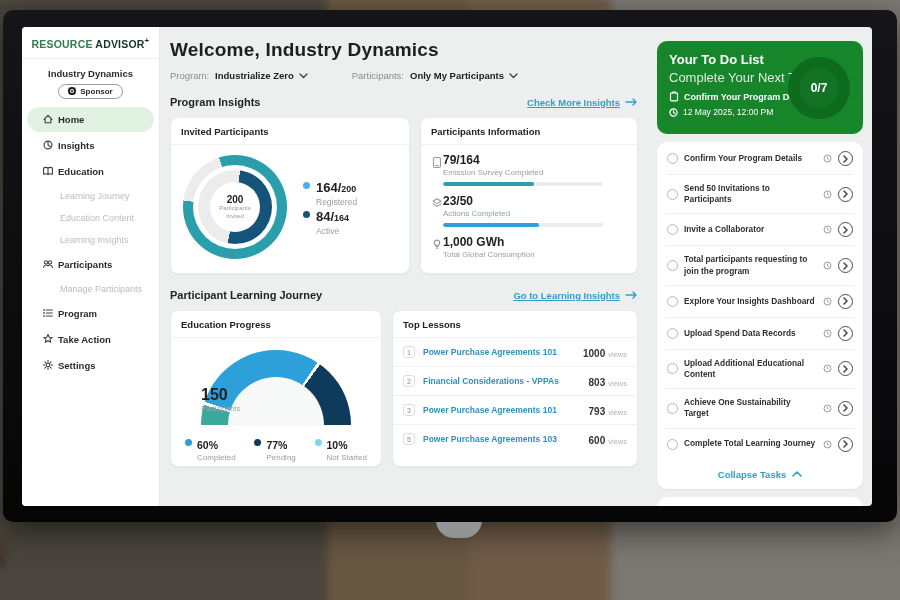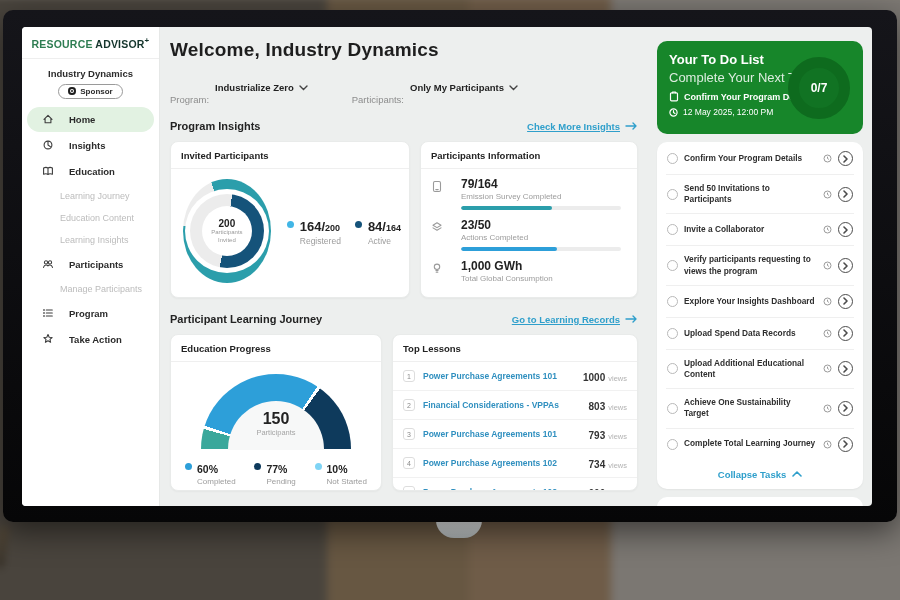--- a/index.html
+++ b/index.html
@@ -28,74 +28,74 @@
   
   .sidebar { width:138px; flex:0 0 138px; background:#fff; border-right:1px solid #e6e8e7; padding-top:9px; }
   .logo { text-align:center; font-size:10.5px; font-weight:bold; letter-spacing:.2px;
     padding-bottom:8px; border-bottom:1px solid #eee; }
   .logo .lg1 { color:#2e7d52; } .logo .lg2 { color:#14352c; } .logo sup { color:#14352c; font-size:8px; }
   .org { text-align:center; font-size:9.5px; font-weight:bold; color:#2c2c2c; margin-top:9px; }
   .badge { display:flex; align-items:center; gap:4px; width:max-content; margin:5px auto 8px;
     border:1px solid #9a9a9a; border-radius:10px; padding:2px 9px; font-size:8px; color:#2c2c2c; font-weight:bold; }
   .badge .bdot { width:8px; height:8px; border-radius:50%; background:#1d1d1d; box-shadow:inset 0 0 0 2px #1d1d1d, inset 0 0 0 3px #fff; }
   .nav { list-style:none; }
-  .nav-item { display:flex; align-items:center; gap:15px; height:25px; padding:0 0 0 15px; margin:1px 5px;
+  .nav-item { display:flex; align-items:center; gap:4px; height:25px; padding:0 0 0 15px; margin:1px 5px;
     font-size:9.5px; font-weight:bold; color:#2b2b2b; border-radius:13px; cursor:pointer; }
   .nav-item.active { background:#e2f2e2; }
   .nav-item svg { flex:0 0 12px; stroke:#3d3d3d; fill:none; stroke-width:1.1; stroke-linecap:round; stroke-linejoin:round; }
   .nav-sub { display:flex; align-items:center; height:22px; padding-left:38px; font-size:9px; color:#bcbcbc; cursor:pointer;text-align:right; }
 
   
   .main { flex:1; padding:12px 10px 0 10px; min-width:0; }
   .h1 { font-size:19px; font-weight:bold; color:#1e1e1e; letter-spacing:.2px; }
   .filters { display:flex; gap:44px; margin-top:9px; align-items:center; }
   .filter { display:flex; align-items:center; gap:6px; font-size:9.5px; }
-  .f-label { color:#8d8d8d;margin-top:24px; }
+  .f-label { color:#8d8d8d; }
   .f-value { color:#222; font-weight:bold; display:flex; align-items:center; gap:5px; cursor:pointer; }
   .chev svg { stroke:#444; fill:none; stroke-width:1.4; stroke-linecap:round; }
   .sec-row { display:flex; justify-content:space-between; align-items:center; margin-top:15px; margin-bottom:9px; }
   .sec-title { font-size:11px; font-weight:bold; color:#232323; }
   .sec-link { font-size:9.5px; font-weight:bold; color:#2f9fcb; display:flex; align-items:center; gap:5px; cursor:pointer;text-decoration:underline; }
   .sec-link svg { stroke:#2f9fcb; fill:none; stroke-width:1.4; stroke-linecap:round; stroke-linejoin:round; }
   .cards { display:flex; gap:10px; }
   .card { background:#fff; border:1px solid #e9ebea; border-radius:8px; box-shadow:0 1px 2px rgba(0,0,0,.04); overflow:hidden; }
   .card-title { font-size:9.5px; font-weight:bold; color:#232323; padding:8px 10px 7px; border-bottom:1px solid #efefef; }
 
   
   .card-invited { width:240px; height:157px; }
   .donut-row { display:flex; align-items:center; padding:10px 8px 0 12px; }
   .donut, .donut-w, .donut2, .donut-c { border-radius:50%; display:flex; align-items:center; justify-content:center; }
   .donut { width:104px; height:104px; }
   .donut-w { width:84px; height:84px; background:#fff; }
   .donut2 { width:74px; height:74px; }
   .donut-c { width:50px; height:50px; background:#fff; flex-direction:column; text-align:center; }
   .donut-c .dv { font-size:10px; font-weight:bold; color:#222; }
   .donut-c .dl { font-size:6px; color:#9a9a9a; line-height:1.3; }
-  .d-legend { margin-left:16px; display:flex; flex-direction:row; gap:14px; }
+  .d-legend { margin-left:16px; display:flex; flex-direction:column; }
   .leg-item { display:flex; align-items:flex-start; gap:6px; }
   .dot { width:7px; height:7px; border-radius:50%; margin-top:4px; }
   .frac-big { font-size:13px; font-weight:bold; color:#222; }
   .frac-small { font-size:9px; font-weight:bold; color:#222; }
   .leg-sub { font-size:8.5px; color:#9c9c9c; margin-top:1px; }
 
   
   .card-pinfo { width:218px; height:157px; }
-  .stat-row { display:flex; gap:18px; padding:8px 12px 0 10px; }
+  .stat-row { display:flex; gap:0; padding:8px 12px 0 10px; }
   .stat-row svg { flex:0 0 12px; margin-top:3px; stroke:#9a9a9a; fill:none; stroke-width:1.1; stroke-linecap:round; stroke-linejoin:round; }
   .stat-val { font-size:12px; font-weight:bold; color:#222; }
   .stat-lab { font-size:8px; color:#9c9c9c; margin-top:1px; }
   .bar { height:4px; border-radius:2px; background:#ececec; margin-top:5px; width:160px; overflow:hidden; }
   .bar-fill { height:100%; border-radius:2px; }
 
   
   .card-edu { width:212px; height:157px; }
   .gauge-wrap { position:relative; width:150px; height:76px; margin:12px auto 0; overflow:hidden; }
   .gauge { position:absolute; left:0; top:0; width:150px; height:150px; border-radius:50%; }
   .gauge-c { position:absolute; left:27px; top:27px; width:96px; height:96px; border-radius:50%; background:#f7f8f8; }
-  .gauge-txt { position:absolute; left:0; right:0; top:36px; text-align:center; }
+  .gauge-txt { position:absolute; left:0; right:0; top:36px; text-align:left; }
   .gauge-txt .gv { font-size:16px; font-weight:bold; color:#222; }
   .gauge-txt .gl { font-size:7.5px; color:#a5a5a5; }
   .g-legend { display:flex; justify-content:space-between; padding:9px 14px 0; }
   .gl-item { display:flex; gap:5px; }
   .gl-pct { font-size:10.5px; font-weight:bold; color:#222; }
   .gl-lab { font-size:8px; color:#9c9c9c; }
 
   
   .card-lessons { width:246px; height:157px; }
   .lesson-row { display:flex; align-items:center; gap:8px; padding:5px 10px; border-bottom:1px solid #f1f1f1; cursor:pointer; }
@@ -199,20 +199,27 @@
                 <path d="M4.3 3 H10.3 M4.3 6 H10.3 M4.3 9 H10.3"></path>
                 <path d="M1.8 3 H2.2 M1.8 6 H2.2 M1.8 9 H2.2" stroke-width="1.6"></path>
               </svg>
             <span>Program</span>
           </li>
           <li class="nav-item">
             <svg width="12" height="12" viewBox="0 0 12 12">
                 <path d="M6 1.6 L7.2 4.2 L10.1 4.5 L8 6.4 L8.6 9.3 L6 7.8 L3.4 9.3 L4 6.4 L1.9 4.5 L4.8 4.2 Z"></path>
               </svg>
             <span>Take Action</span>
+          </li>
+          <li class="nav-item">
+            <svg width="12" height="12" viewBox="0 0 12 12">
+                <circle cx="6" cy="6" r="1.9"></circle>
+                <path d="M6 1.4 V2.7 M6 9.3 V10.6 M1.4 6 H2.7 M9.3 6 H10.6 M2.8 2.8 L3.7 3.7 M8.3 8.3 L9.2 9.2 M9.2 2.8 L8.3 3.7 M3.7 8.3 L2.8 9.2"></path>
+              </svg>
+            <span>Settings</span>
           </li>
         </ul>
       </div>
 
       <div class="main">
         <div class="h1">Welcome, Industry Dynamics</div>
 
         <div class="filters">
           <div class="filter">
             <span class="f-label">Program:</span>
@@ -317,21 +324,21 @@
                 <div class="stat-val">1,000 GWh</div>
                 <div class="stat-lab">Total Global Consumption</div>
               </div>
             </div>
           </div>
         </div>
 
         <div class="sec-row">
           <span class="sec-title">Participant Learning Journey</span>
           <span class="sec-link">
-            <span>Go to Learning Records</span>
+            <span>Go to Learning Insights</span>
             <svg width="13" height="8" viewBox="0 0 13 8">
                 <path d="M1 4 H11 M8 1 L11 4 L8 7"></path>
               </svg>
           </span>
         </div>
 
         <div class="cards">
 
           <div class="card card-edu">
             <div class="card-title">Education Progress</div>
@@ -373,25 +380,20 @@
               <span class="rank">2</span>
               <span class="lesson-t">Financial Considerations - VPPAs</span>
               <span><span class="views-n">803</span><span class="views-s">views</span></span>
             </div>
             <div class="lesson-row">
               <span class="rank">3</span>
               <span class="lesson-t">Power Purchase Agreements 101</span>
               <span><span class="views-n">793</span><span class="views-s">views</span></span>
             </div>
             <div class="lesson-row">
-              <span class="rank">4</span>
-              <span class="lesson-t">Power Purchase Agreements 102</span>
-              <span><span class="views-n">734</span><span class="views-s">views</span></span>
-            </div>
-            <div class="lesson-row">
               <span class="rank">5</span>
               <span class="lesson-t">Power Purchase Agreements 103</span>
               <span><span class="views-n">600</span><span class="views-s">views</span></span>
             </div>
           </div>
         </div>
       </div>
 
       <div class="rpanel">
         <div class="todo-card">
@@ -451,21 +453,21 @@
                 <path d="M4.5 2.7 V4.5 L5.9 5.4"></path>
               </svg>
             <span class="task-go">
                 <svg width="5" height="8" viewBox="0 0 5 8">
                   <path d="M1 1 L4 4 L1 7"></path>
                 </svg>
               </span>
           </div>
           <div class="task-row">
             <span class="task-check"></span>
-            <span class="task-label">Verify participants requesting to views the program</span>
+            <span class="task-label">Total participants requesting to join the program</span>
             <svg width="9" height="9" viewBox="0 0 9 9">
                 <circle cx="4.5" cy="4.5" r="3.5"></circle>
                 <path d="M4.5 2.7 V4.5 L5.9 5.4"></path>
               </svg>
             <span class="task-go">
                 <svg width="5" height="8" viewBox="0 0 5 8">
                   <path d="M1 1 L4 4 L1 7"></path>
                 </svg>
               </span>
           </div>

